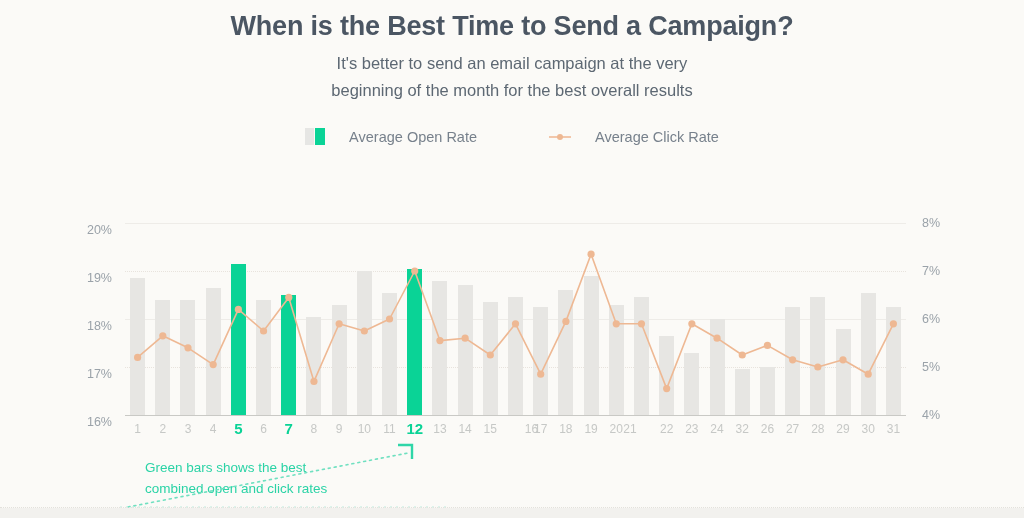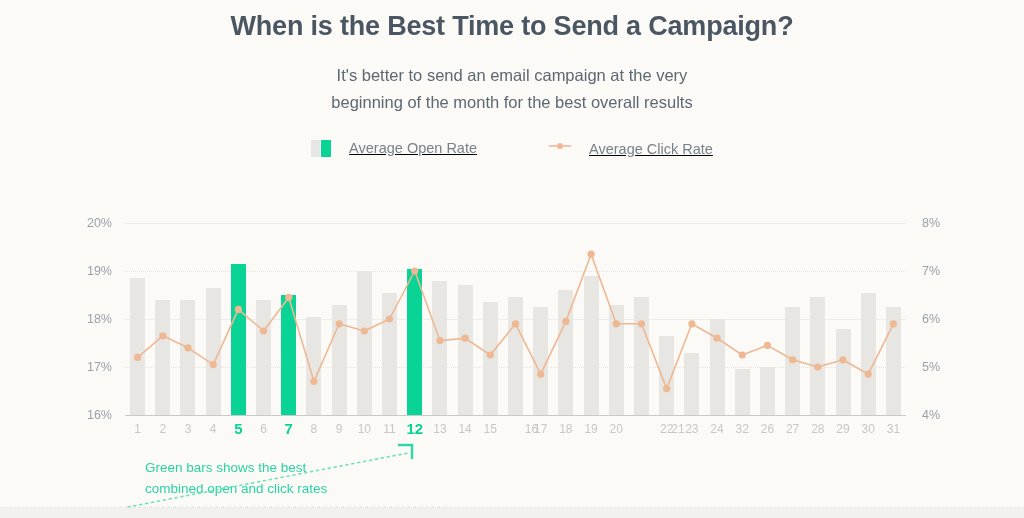--- a/index.html
+++ b/index.html
@@ -27,34 +27,34 @@
     color: #4b5663;
     letter-spacing: -0.2px;
     padding-top: 11px;
     line-height: 1.15;
   }
   .chart-subtitle {
     text-align: center;
     font-size: 16.5px;
     color: #5d6873;
     line-height: 1.65;
-    margin-top: 20px;
+    margin-top: 8px;
     font-weight: normal;
   }
   .legend {
     display: flex;
     justify-content: center;
     align-items: center;
     gap: 72px;
     margin-top: 24px;
   }
   .legend-item {
     display: flex;
-    gap: 18px;
-    text-decoration: underline;
+    align-items: center;
+    gap: 24px;
   }
   .legend-bars {
     display: flex;
     align-items: flex-end;
     gap: 1px;
   }
   .legend-bar-gray {
     width: 9px;
     height: 17px;
     background: #e6e6e4;
@@ -135,21 +135,21 @@
     width: 40px;
   }
   .axis-label.right {
     left: 0;
     text-align: left;
     width: 40px;
   }
   .yaxis-left {
     position: absolute;
     left: 72px;
-    top: 23px;
+    top: 30px;
     width: 40px;
     height: 192px;
   }
   .yaxis-right {
     position: absolute;
     left: 922px;
     top: 23px;
     width: 40px;
     height: 192px;
   }
@@ -379,21 +379,21 @@
         <div class="xtick" style="left: 251.532px;">11</div>
         <div class="xtick hi" style="left: 276.726px;">12</div>
         <div class="xtick" style="left: 301.919px;">13</div>
         <div class="xtick" style="left: 327.113px;">14</div>
         <div class="xtick" style="left: 352.306px;">15</div>
         <div class="xtick" style="left: 377.5px; margin-left: 16px;">16</div>
         <div class="xtick" style="left: 402.694px;">17</div>
         <div class="xtick" style="left: 427.887px;">18</div>
         <div class="xtick" style="left: 453.081px;">19</div>
         <div class="xtick" style="left: 478.274px;">20</div>
-        <div class="xtick" style="left: 492px; margin-left: 48px;">21</div>
+        <div class="xtick" style="left: 492px;">21</div>
         <div class="xtick" style="left: 528.661px;">22</div>
         <div class="xtick" style="left: 553.855px;">23</div>
         <div class="xtick" style="left: 579.048px;">24</div>
         <div class="xtick" style="left: 604.242px;">32</div>
         <div class="xtick" style="left: 629.435px;">26</div>
         <div class="xtick" style="left: 654.629px;">27</div>
         <div class="xtick" style="left: 679.823px;">28</div>
         <div class="xtick" style="left: 705.016px;">29</div>
         <div class="xtick" style="left: 730.21px;">30</div>
         <div class="xtick" style="left: 755.403px;">31</div>

